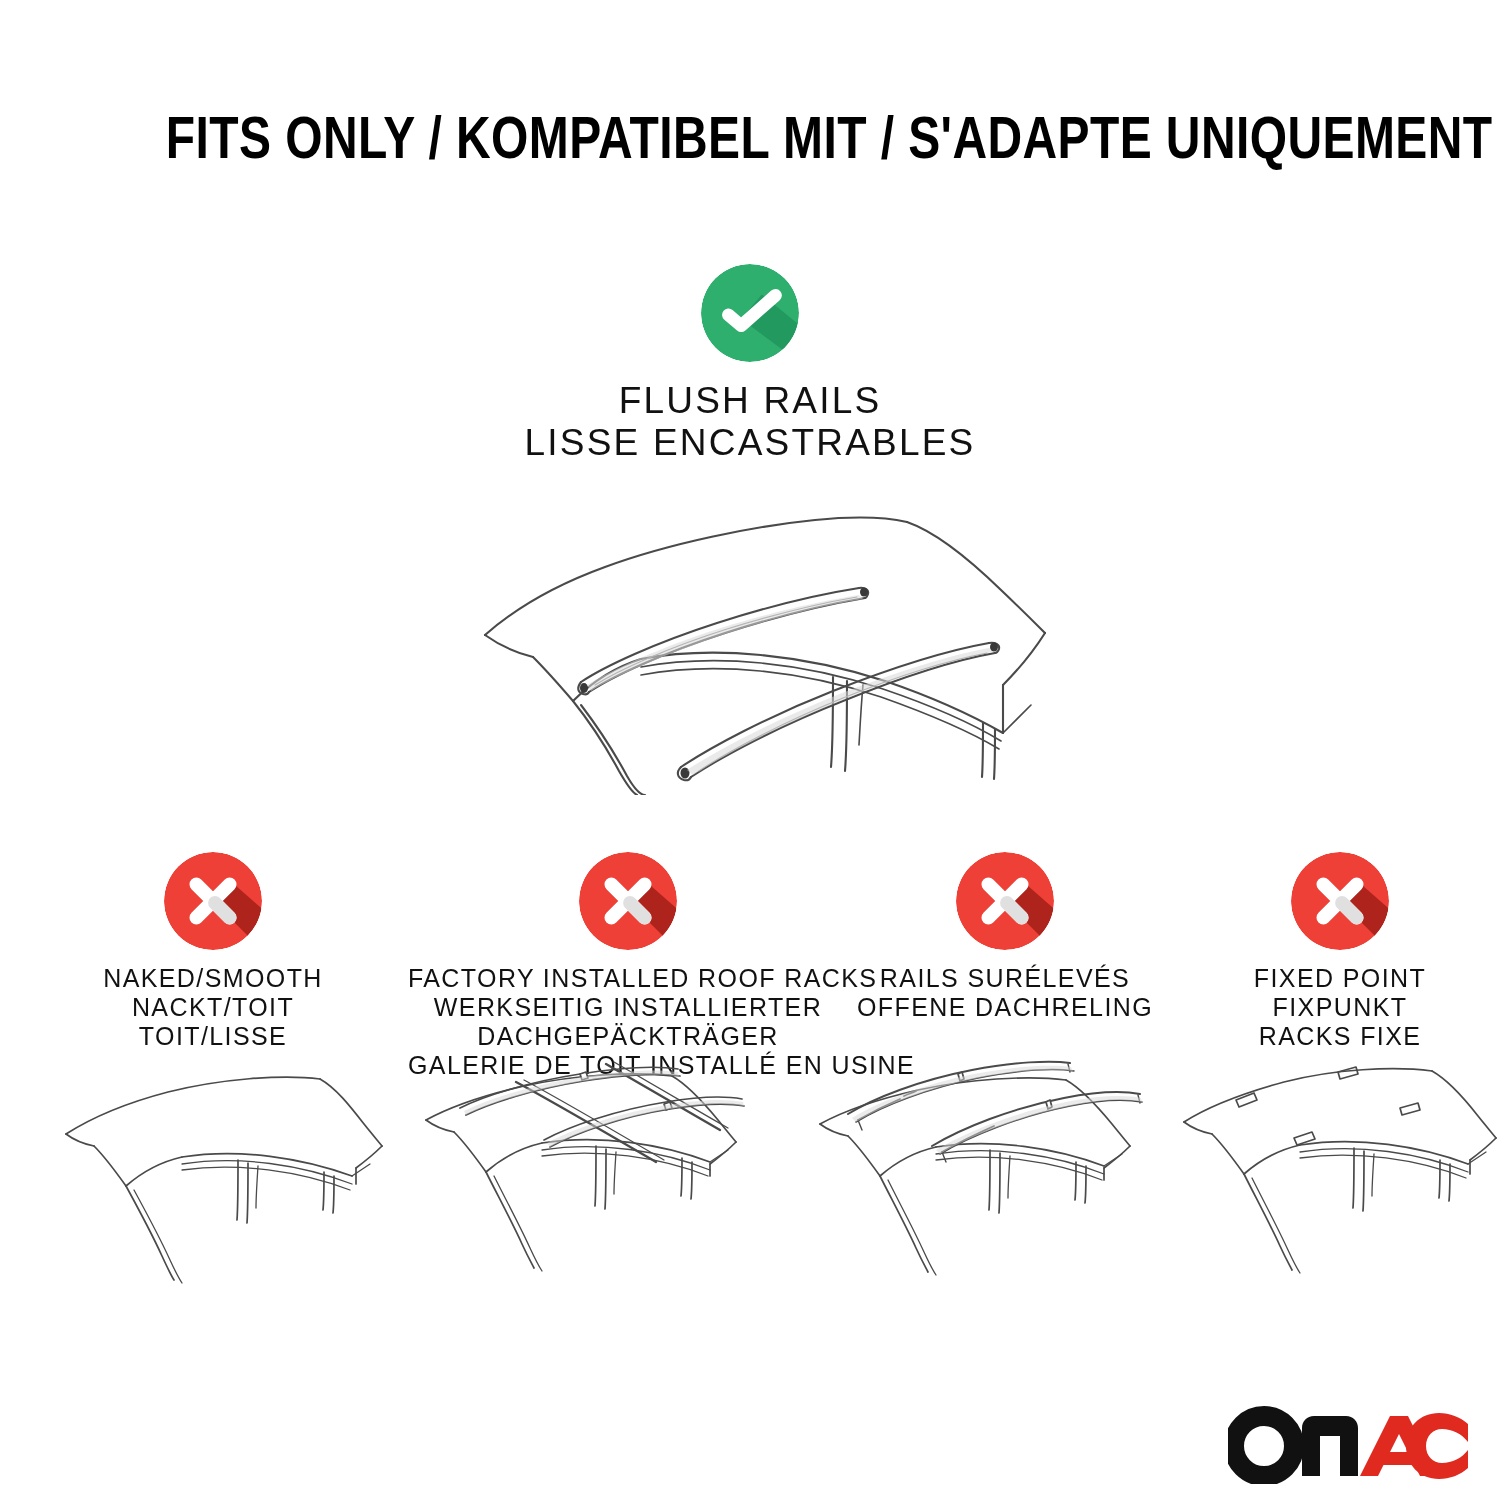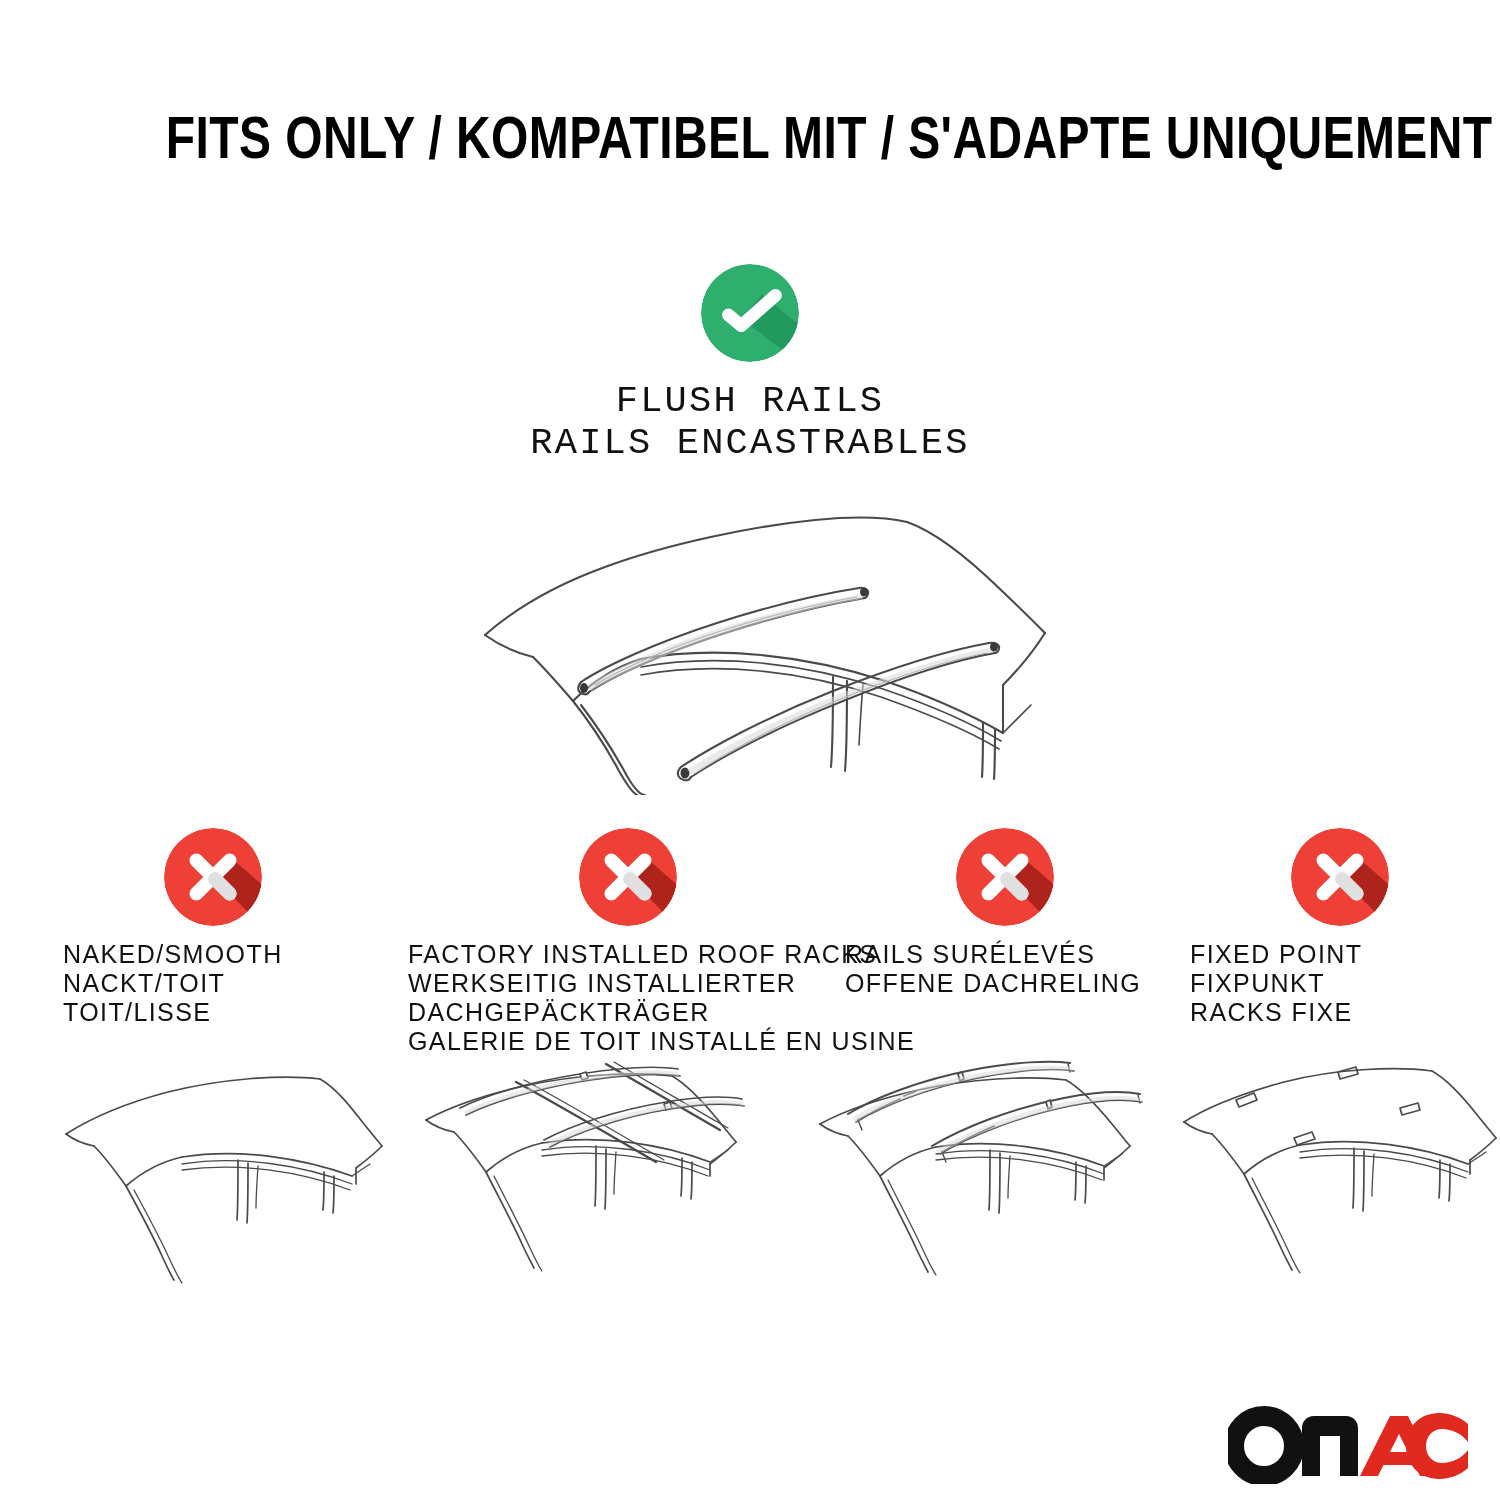--- a/index.html
+++ b/index.html
@@ -59,36 +59,36 @@
     justify-content: center;
   }
   #approved-labels {
     margin-top: 18px;
     font-size: 37px;
     line-height: 42px;
     letter-spacing: 2.2px;
     font-weight: 300;
     color: #111111;
   }
-  #approved-labels div { white-space: nowrap; font-family: Liberation Mono, monospace; }
+  #approved-labels div { white-space: nowrap; }
 
   
   #main-illustration {
     position: absolute;
     left: 455px;
     top: 495px;
     width: 620px;
     height: 300px;
   }
 
   
   .reject-col {
     position: absolute;
-    top: 828px;
-    text-align: left;
+    top: 852px;
+    text-align: center;
   }
   .reject-col .badge-row {
     display: flex;
     justify-content: center;
   }
   .reject-labels {
     margin-top: 14px;
     font-size: 25px;
     line-height: 29px;
     letter-spacing: 1.4px;
@@ -135,21 +135,21 @@
 
             <path d="M41 56 L100 100 L100 62 L62 31 Z" fill="#1F9159" opacity="0.75"></path>
             <path d="M28 52 L41 63 L76 32" fill="none" stroke="#FFFFFF" stroke-width="13" stroke-linecap="round" stroke-linejoin="round"></path>
           </g>
         </svg>
       </div>
     </div>
 
     <div id="approved-labels">
       <div>FLUSH RAILS</div>
-      <div>RAILS ENCASTRABLES</div>
+      <div>LISSE ENCASTRABLES</div>
     </div>
   </div>
 
   <div id="main-illustration">
     <svg viewBox="0 0 620 300" width="620" height="300" aria-hidden="true">
       <g fill="none" stroke="#4A4A4A" stroke-width="2.1" stroke-linecap="round" stroke-linejoin="round">
 
         <path d="M30 140 C55 118 95 92 150 72 C215 48 300 31 360 25 C400 21 430 22 452 27"></path>
         <path d="M452 27 C478 36 510 60 546 95 C566 114 580 128 590 138"></path>
         <path d="M590 138 C576 160 560 178 548 190"></path>

